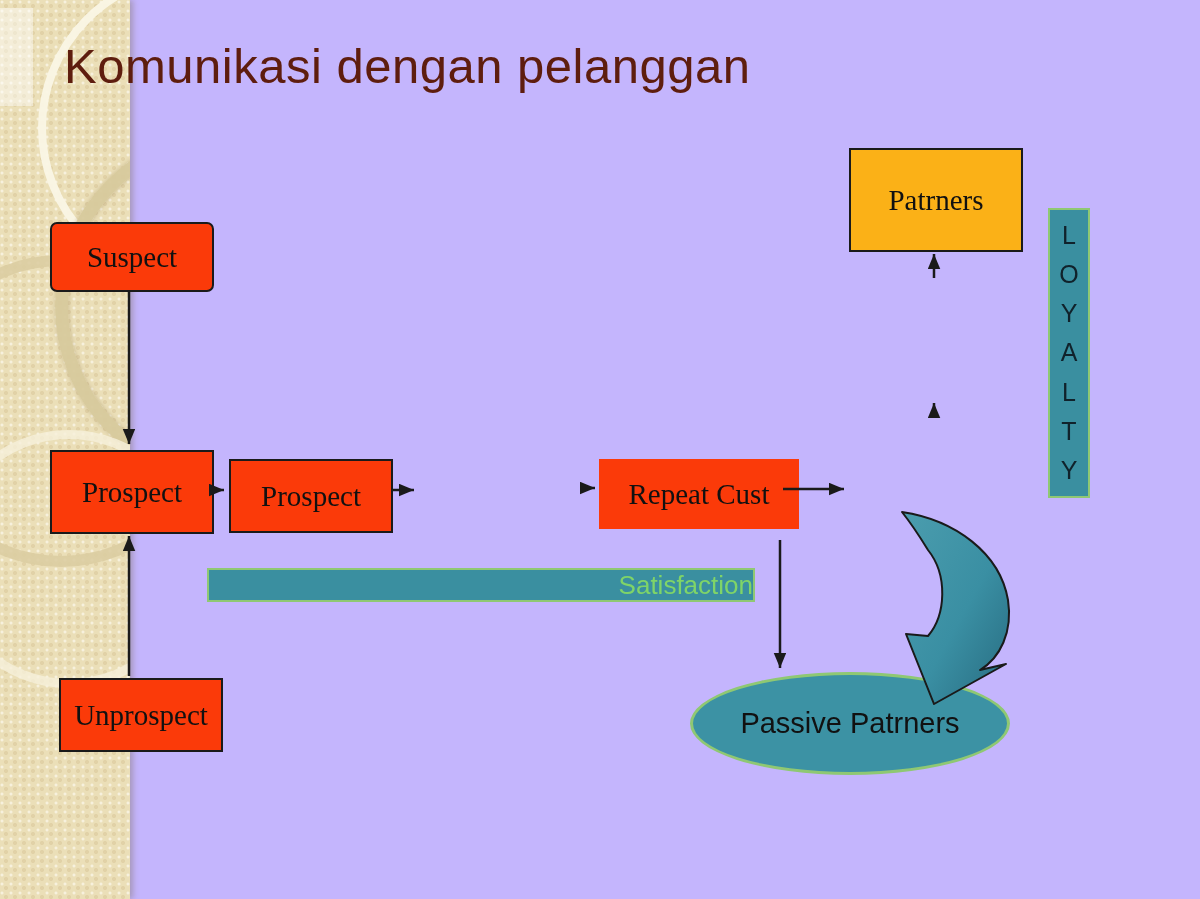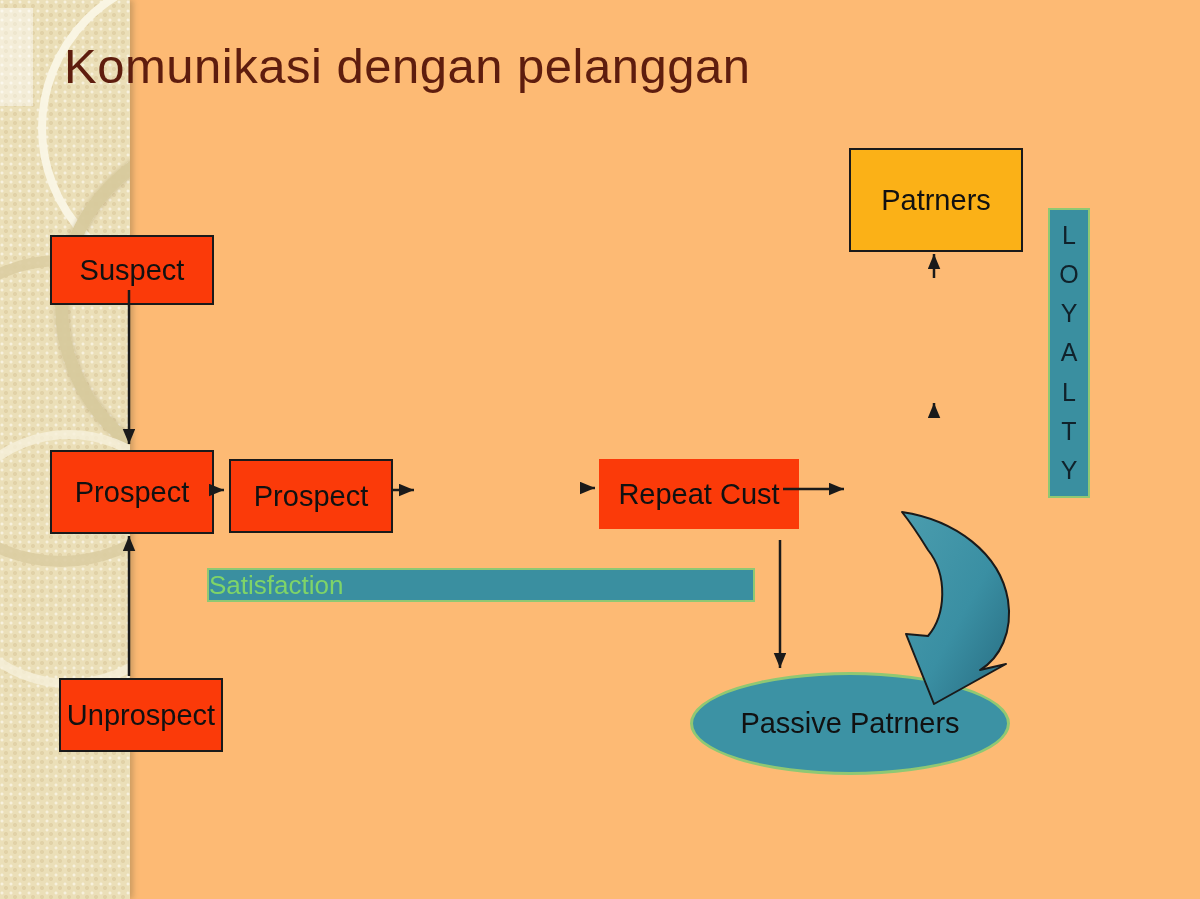--- a/index.html
+++ b/index.html
@@ -1,18 +1,18 @@
 <!DOCTYPE html>
 <html><head>
 <meta charset="utf-8">
 <style>
   html,body{margin:0;padding:0;background:#fff;}
   .slide{
     position:relative;width:1200px;height:899px;overflow:hidden;
-    background:#fdba74;font-family:"Liberation Sans",sans-serif;
+    background:#c4b5fd;font-family:"Liberation Sans",sans-serif;
   }
   
   .sidebar{
     position:absolute;left:0;top:0;width:130px;height:899px;overflow:hidden;
     background-color:#EBDFB8;
     background-image:
       radial-gradient(circle at 2px 2px, rgba(255,253,245,.6) 1.2px, transparent 1.8px),
       radial-gradient(circle at 6px 6px, rgba(198,174,122,.28) 1.6px, transparent 2.4px);
     background-size:9px 9px;
     box-shadow:3px 0 6px rgba(110,95,60,.35);
@@ -24,45 +24,45 @@
   .ring4{left:-60px;top:430px;width:240px;height:240px;border:9px solid rgba(246,240,219,.8);}
   .litepatch{position:absolute;left:0;top:8px;width:33px;height:98px;background:rgba(255,255,255,.45);}
   
   .title{
     position:absolute;left:64px;top:38px;margin:0;
     font-size:49px;font-weight:400;color:#5E1D0E;letter-spacing:.5px;z-index:3;white-space:nowrap;
   }
   
   .box{
     position:absolute;display:flex;align-items:center;justify-content:center;
-    color:#111;font-size:29px;z-index:2;text-align:center;
+    color:#111;font-size:29px;z-index:2;text-align:center;font-family:Liberation Serif, serif;
   }
   .red{background:#FB3A09;border:2px solid #1a1a1a;}
   .gold{background:#FBB117;border:2px solid #1a1a1a;}
   .noborder{border:none;}
-  #suspect   {left:50px; top:235px;width:160px;height:66px;}
+  #suspect   {left:50px; top:222px;width:160px;height:66px;border-radius:7px;}
   #prospect1 {left:50px; top:450px;width:160px;height:80px;}
   #prospect2 {left:229px;top:459px;width:160px;height:70px;}
   #firstcust {left:419px;top:459px;width:160px;height:70px;}
   #repeatcust{left:599px;top:459px;width:200px;height:70px;}
   #unprospect{left:59px; top:678px;width:160px;height:70px;}
   #clients   {left:849px;top:420px;width:170px;height:118px;}
   #advocats  {left:849px;top:280px;width:170px;height:118px;}
   #patrners  {left:849px;top:148px;width:170px;height:100px;}
   
   .loyalty{
     position:absolute;left:1048px;top:208px;width:42px;height:290px;
     background:#3A8FA0;border:2px solid #8FC873;z-index:2;
     display:flex;flex-direction:column;align-items:center;justify-content:space-around;
     font-size:25px;color:#10222b;padding:6px 0;box-sizing:border-box;
   }
   .satisfaction{
     position:absolute;left:207px;top:568px;width:544px;height:30px;
     background:#3A8FA0;border:2px solid #8FC873;z-index:2;
-    display:flex;align-items:center;justify-content:flex-start;
+    display:flex;align-items:center;justify-content:flex-end;
     font-size:26px;color:#7FD468;
   }
   .ellipse{
     position:absolute;left:690px;top:672px;width:320px;height:103px;
     background:#3C92A4;border:3px solid #8FC873;border-radius:50%;
     display:flex;align-items:center;justify-content:center;
     font-size:29px;color:#111;z-index:2;box-sizing:border-box;
   }
   
   .arrows{position:absolute;left:0;top:0;width:1200px;height:899px;z-index:5;pointer-events:none;}

